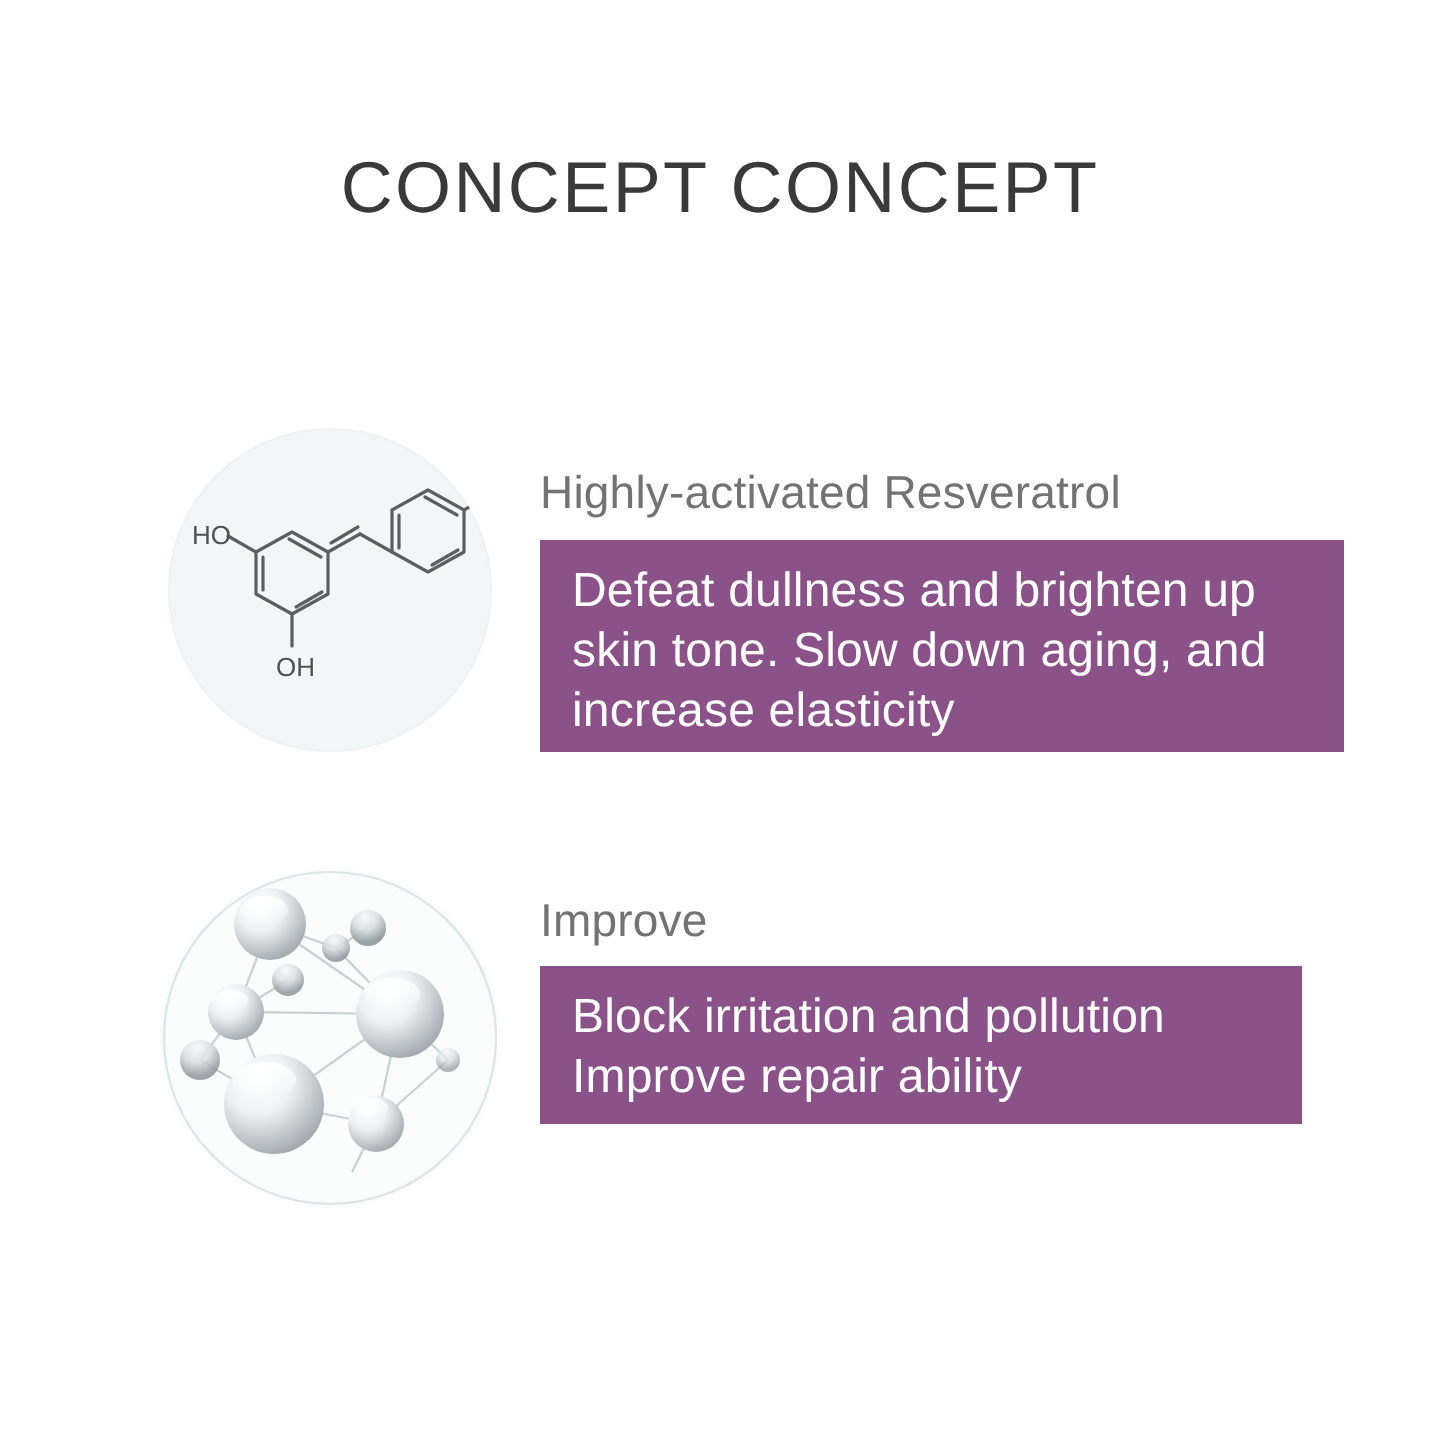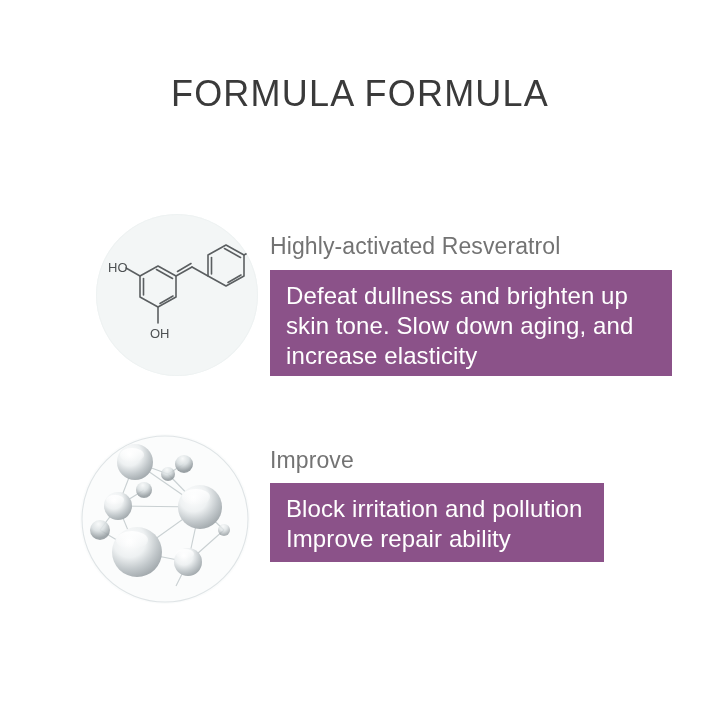--- a/index.html
+++ b/index.html
@@ -38,21 +38,21 @@
 
   
   .illus-circle {
     position: absolute;
     border-radius: 50%;
     background: #f3f6f6;
     box-shadow: inset 0 0 0 1px #eef2f2;
     overflow: hidden;
   }
   .illus-1 {
-    left: 96px;
+    left: 84px;
     top: 214px;
     width: 162px;
     height: 162px;
   }
   .illus-2 {
     left: 80px;
     top: 434px;
     width: 170px;
     height: 170px;
     background: #fbfcfc;
@@ -88,39 +88,39 @@
   .callout-1 {
     left: 270px;
     top: 270px;
     width: 402px;
     height: 106px;
     padding: 11px 0 0 16px;
   }
   .callout-2 {
     left: 270px;
     top: 483px;
-    width: 334px;
+    width: 381px;
     height: 79px;
     padding: 11px 16px 0 16px;
   }
   .callout-text {
     font-size: 24px;
     line-height: 30px;
     font-weight: 400;
     color: #ffffff;
     white-space: pre-line;
     letter-spacing: 0.1px;
   }
 </style>
 </head>
 <body>
 
 <div id="page">
 
-  <div class="page-title">FORMULA FORMULA</div>
+  <div class="page-title">CONCEPT CONCEPT</div>
 
   <div class="illus-circle illus-1">
     <svg viewBox="0 0 162 162" xmlns="http://www.w3.org/2000/svg">
       <g fill="none" stroke="#5b5f61" stroke-width="1.6" stroke-linecap="round" stroke-linejoin="round">
 
         <polygon points="44,62 62,52 80,62 80,83 62,93 44,83"></polygon>
 
         <line x1="47.5" y1="64.5" x2="47.5" y2="81"></line>
         <line x1="60.5" y1="55.5" x2="76.5" y2="64.5"></line>
         <line x1="64" y1="89.5" x2="77" y2="82"></line>

